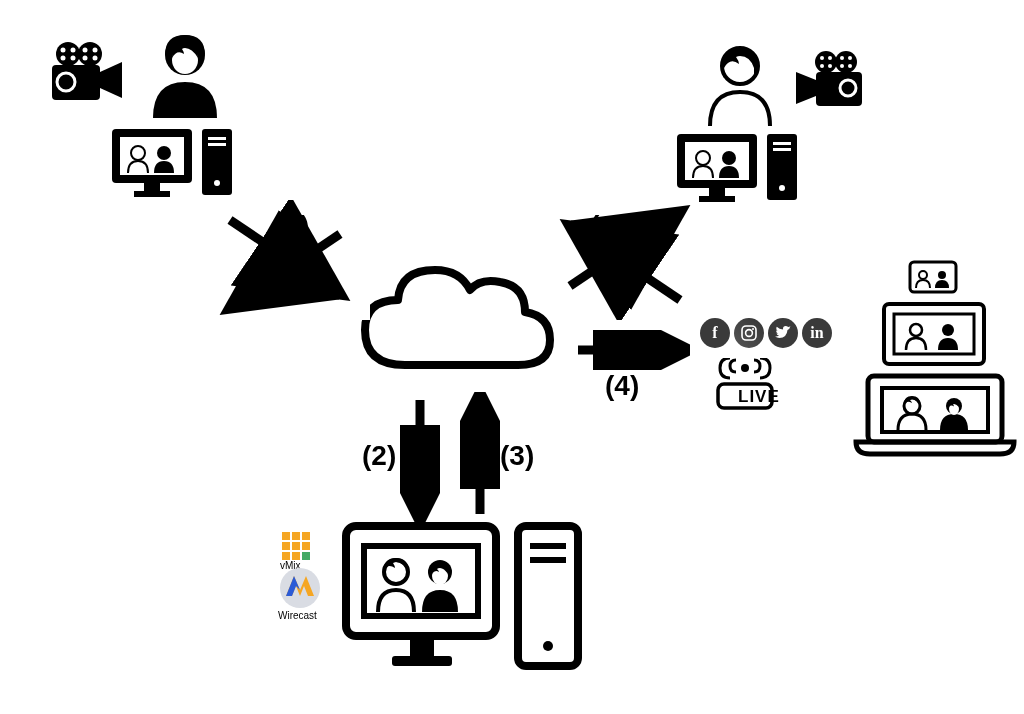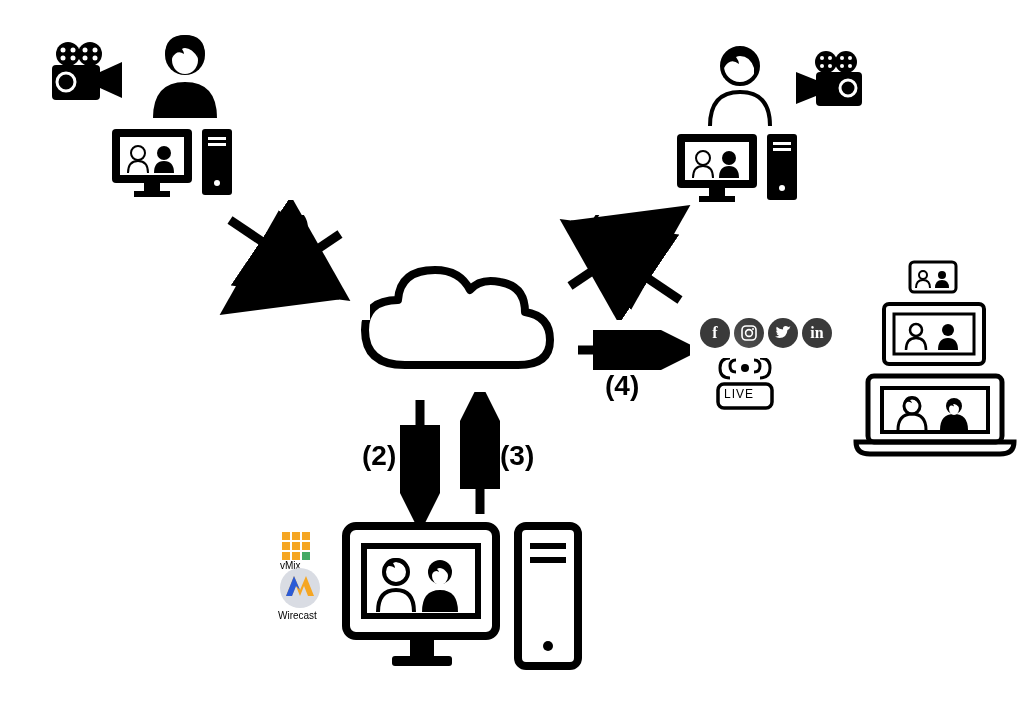--- a/index.html
+++ b/index.html
@@ -289,21 +289,21 @@
   <svg width="70" height="54" viewBox="0 0 70 54">
     <g stroke="#000" stroke-width="3" fill="none">
       <path d="M20 14 Q14 14 14 8 M20 2 Q14 2 14 8" transform="translate(6,0)"></path>
       <path d="M50 14 Q56 14 56 8 M50 2 Q56 2 56 8" transform="translate(-6,0)"></path>
       <path d="M14 18 Q4 18 4 8 M14 -2 Q4 -2 4 8" transform="translate(6,2)"></path>
       <path d="M56 18 Q66 18 66 8 M56 -2 Q66 -2 66 8" transform="translate(-6,2)"></path>
     </g>
     <circle cx="35" cy="10" r="4" fill="#000"></circle>
     <rect x="8" y="26" width="54" height="24" rx="6" fill="none" stroke="#000" stroke-width="3.5"></rect>
   </svg>
-  <span class="abs" style="left:14px;top:29px;font-weight:400;font-size:12px;letter-spacing:1px;">LIVE</span>
+  <span class="abs" style="left:28px;top:29px;font-weight:700;font-size:17px;letter-spacing:1px;">LIVE</span>
 </div>
 
 <div class="abs" style="left:850px;top:260px;">
   <svg width="170" height="200" viewBox="0 0 170 200">
 
     <rect x="60" y="2" width="46" height="30" rx="4" fill="none" stroke="#000" stroke-width="3"></rect>
     <circle cx="73" cy="15" r="4" fill="none" stroke="#000" stroke-width="2"></circle>
         <path d="M66 28 q0-8 7-8 t7 8" fill="none" stroke="#000" stroke-width="2"></path>
     <circle cx="92" cy="15" r="4" fill="#000"></circle>
         <path d="M85 28 q0-8 7-8 t7 8" fill="#000"></path>

